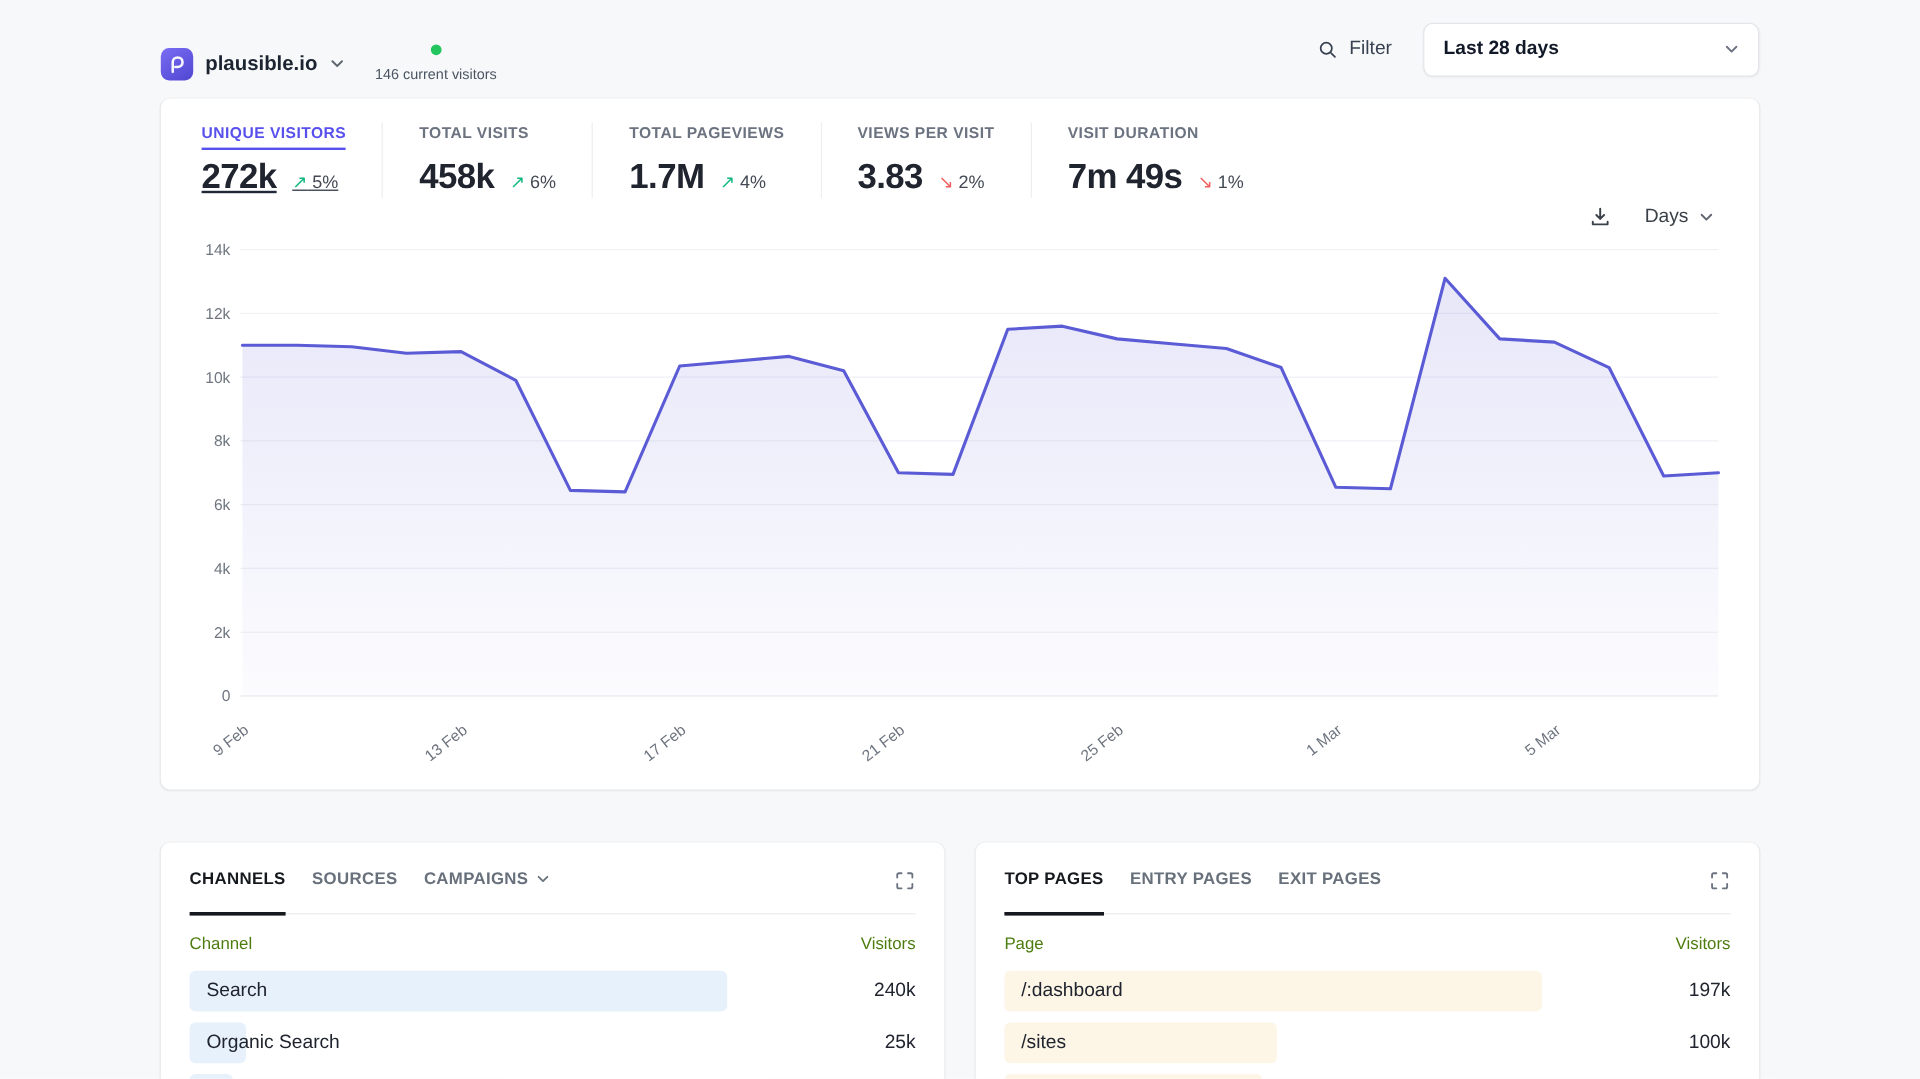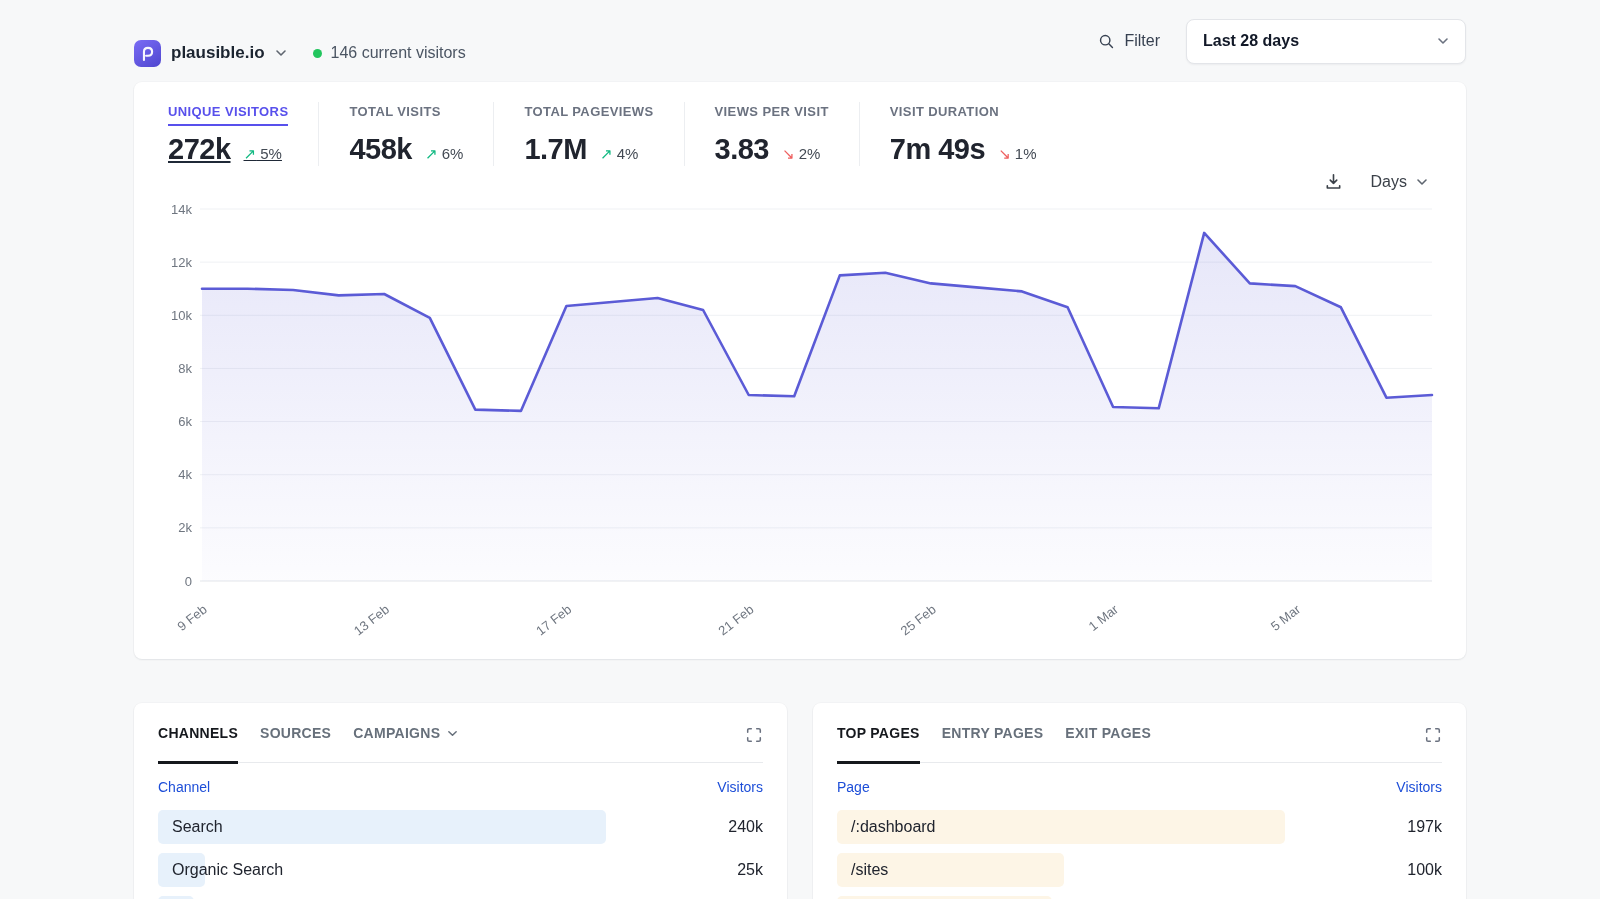--- a/index.html
+++ b/index.html
@@ -16,21 +16,21 @@
   .topbar { height:82px; display:flex; align-items:center; justify-content:space-between; }
   .topbar-left { display:flex; align-items:center;margin-top:24px; }
   .site-switcher { display:flex; align-items:center; gap:10px; cursor:pointer; }
   .logo {
     width:27px; height:27px; border-radius:7px; flex:0 0 auto;
     background:linear-gradient(145deg,#7a6cf5 0%,#4f46cf 100%);
     display:flex; align-items:center; justify-content:center;
   }
   .site-name { font-size:17px; font-weight:700; color:#1b2430; }
   .chev { width:12px; height:12px; }
-  .visitors-now { display:flex; align-items:center; gap:9px; margin-left:26px; font-size:16px; color:#4b5563; }
+  .visitors-now { display:flex; align-items:center; gap:9px; margin-left:26px; font-size:12px; color:#4b5563;flex-direction:column; }
   .green-dot { width:9px; height:9px; border-radius:50%; }
   .topbar-right { display:flex; align-items:center; gap:26px; }
   .filter-btn { display:flex; align-items:center; gap:9px; font-size:16px; color:#374151; cursor:pointer; }
   .range-btn {
     width:280px; height:45px; display:flex; align-items:center; justify-content:space-between;
     background:#fff; border:1px solid #e3e5e9; border-radius:8px; padding:0 16px;
     font-size:16px; font-weight:600; color:#111827; cursor:pointer;
     box-shadow:0 1px 2px rgba(16,24,40,.05);
   }
 
@@ -65,21 +65,21 @@
   .bottom-row { display:flex; gap:26px; margin-top:44px; }
   .panel {
     flex:1; background:#fff; border-radius:8px; padding:22px 24px 0;
     box-shadow:0 1px 2px rgba(16,24,40,.07), 0 0 0 1px rgba(16,24,40,.02);
     height:280px;
   }
   .tabs { display:flex; align-items:flex-end; gap:22px; border-bottom:1px solid #e8eaed; }
   .tab { display:flex; align-items:center; gap:7px; font-size:14px; font-weight:600; color:#67707b; letter-spacing:.02em; padding-bottom:20px; border-bottom:3px solid transparent; margin-bottom:-2px; cursor:pointer; white-space:nowrap; }
   .tab.active { color:#15181d; font-weight:700; border-bottom-color:#15181d; }
   .expand-btn { margin-left:auto; padding-bottom:18px; }
-  .cols { display:flex; justify-content:space-between; font-size:14px; color:#1d4ed8; margin:16px 0 15px; }
+  .cols { display:flex; justify-content:space-between; font-size:14px; color:#4d7c0f; margin:16px 0 15px; }
   .row { position:relative; height:34px; display:flex; align-items:center; justify-content:space-between; margin-bottom:9px; }
   .row .bar { position:absolute; left:0; top:0; bottom:0; border-radius:5px; }
   .row .name { position:relative; padding-left:14px; font-size:16px; color:#20242e; }
   .row .value { position:relative; font-size:16px; font-weight:500; color:#20242e; }
 </style>
 </head>
 <body>
 
 <div class="container">
 

